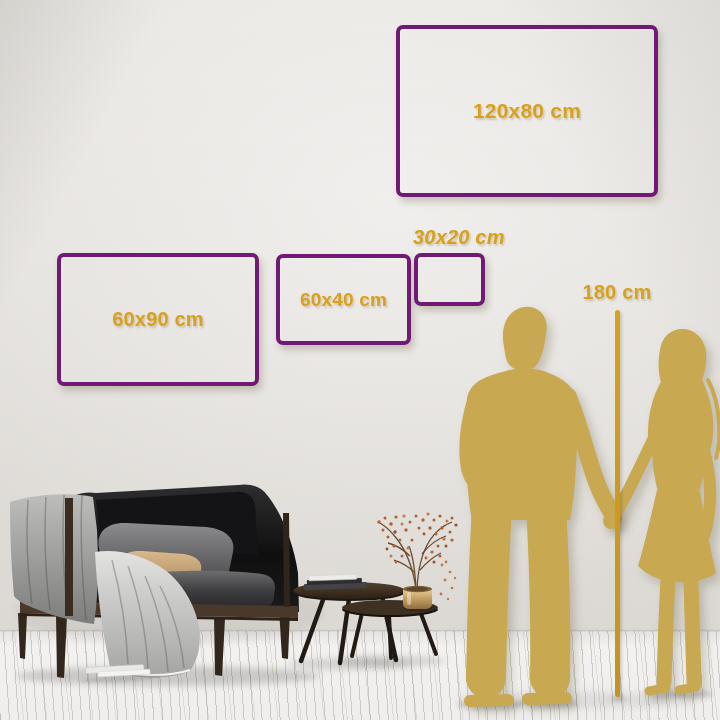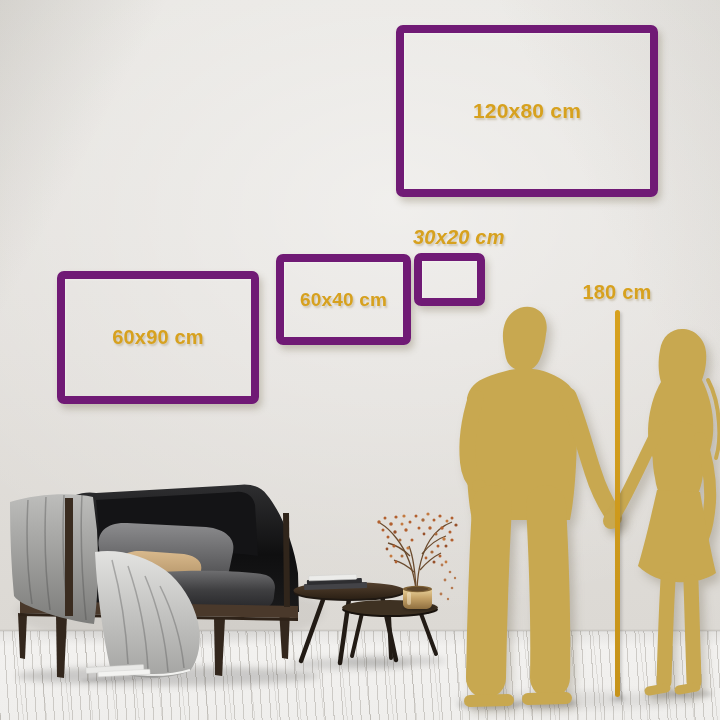--- a/index.html
+++ b/index.html
@@ -13,28 +13,28 @@
       linear-gradient(180deg,#e7e5e1 0%, #e2dfdb 55%, #dcd9d4 100%);}
   .floor{position:absolute;left:0;top:631px;width:720px;height:89px;z-index:1;
     background:
       linear-gradient(180deg, rgba(0,0,0,0.06) 0%, rgba(0,0,0,0) 18%),
       repeating-linear-gradient(86deg, rgba(150,145,137,0.40) 0 1px, rgba(0,0,0,0) 1px 9px),
       repeating-linear-gradient(84deg, rgba(150,145,137,0.22) 0 1px, rgba(0,0,0,0) 1px 23px),
       linear-gradient(180deg,#f3f2f0,#efeeec);}
   .seam{position:absolute;left:0;top:629px;width:720px;height:3px;z-index:2;
     background:linear-gradient(180deg, rgba(0,0,0,0) 0%, rgba(0,0,0,0.10) 60%, rgba(0,0,0,0) 100%);}
 
-  .frame{position:absolute;z-index:3;border:8px solid #701a75;border-radius:7px;
+  .frame{position:absolute;z-index:3;border:4px solid #701a75;border-radius:7px;
     box-sizing:border-box;display:flex;align-items:center;justify-content:center;
     box-shadow:3px 5px 7px rgba(110,95,65,0.30), inset 1px 1px 2px rgba(255,255,255,0.35);}
   .frame-label{font-weight:bold;color:#d7a11e;letter-spacing:0.2px;white-space:nowrap;
     text-shadow:1.5px 2px 2px rgba(140,115,60,0.30);}
   .f150{left:55px;top:26px;width:329px;height:217px;}
   .f120{left:396px;top:25px;width:262px;height:172px;}
-  .f6090{left:57px;top:253px;width:202px;height:133px;margin-top:18px;}
+  .f6090{left:57px;top:253px;width:202px;height:133px;}
   .f6040{left:276px;top:254px;width:135px;height:91px;}
   .f3020{left:414px;top:253px;width:71px;height:53px;}
   .f150 .frame-label,.f120 .frame-label{font-size:21px;}
   .f6090 .frame-label{font-size:20px;}
   .f6040 .frame-label{font-size:19px;}
   .label-3020{position:absolute;left:413px;top:226px;z-index:3;font-size:20px;font-style:italic;}
   .ruler-label{position:absolute;left:575px;top:281px;width:84px;text-align:center;
     z-index:5;font-size:20px;}
   .ruler-line{position:absolute;left:615px;top:310px;width:5px;height:387px;z-index:6;
     border-radius:2.5px;background:linear-gradient(180deg,#d7a11e,#c6931a);

